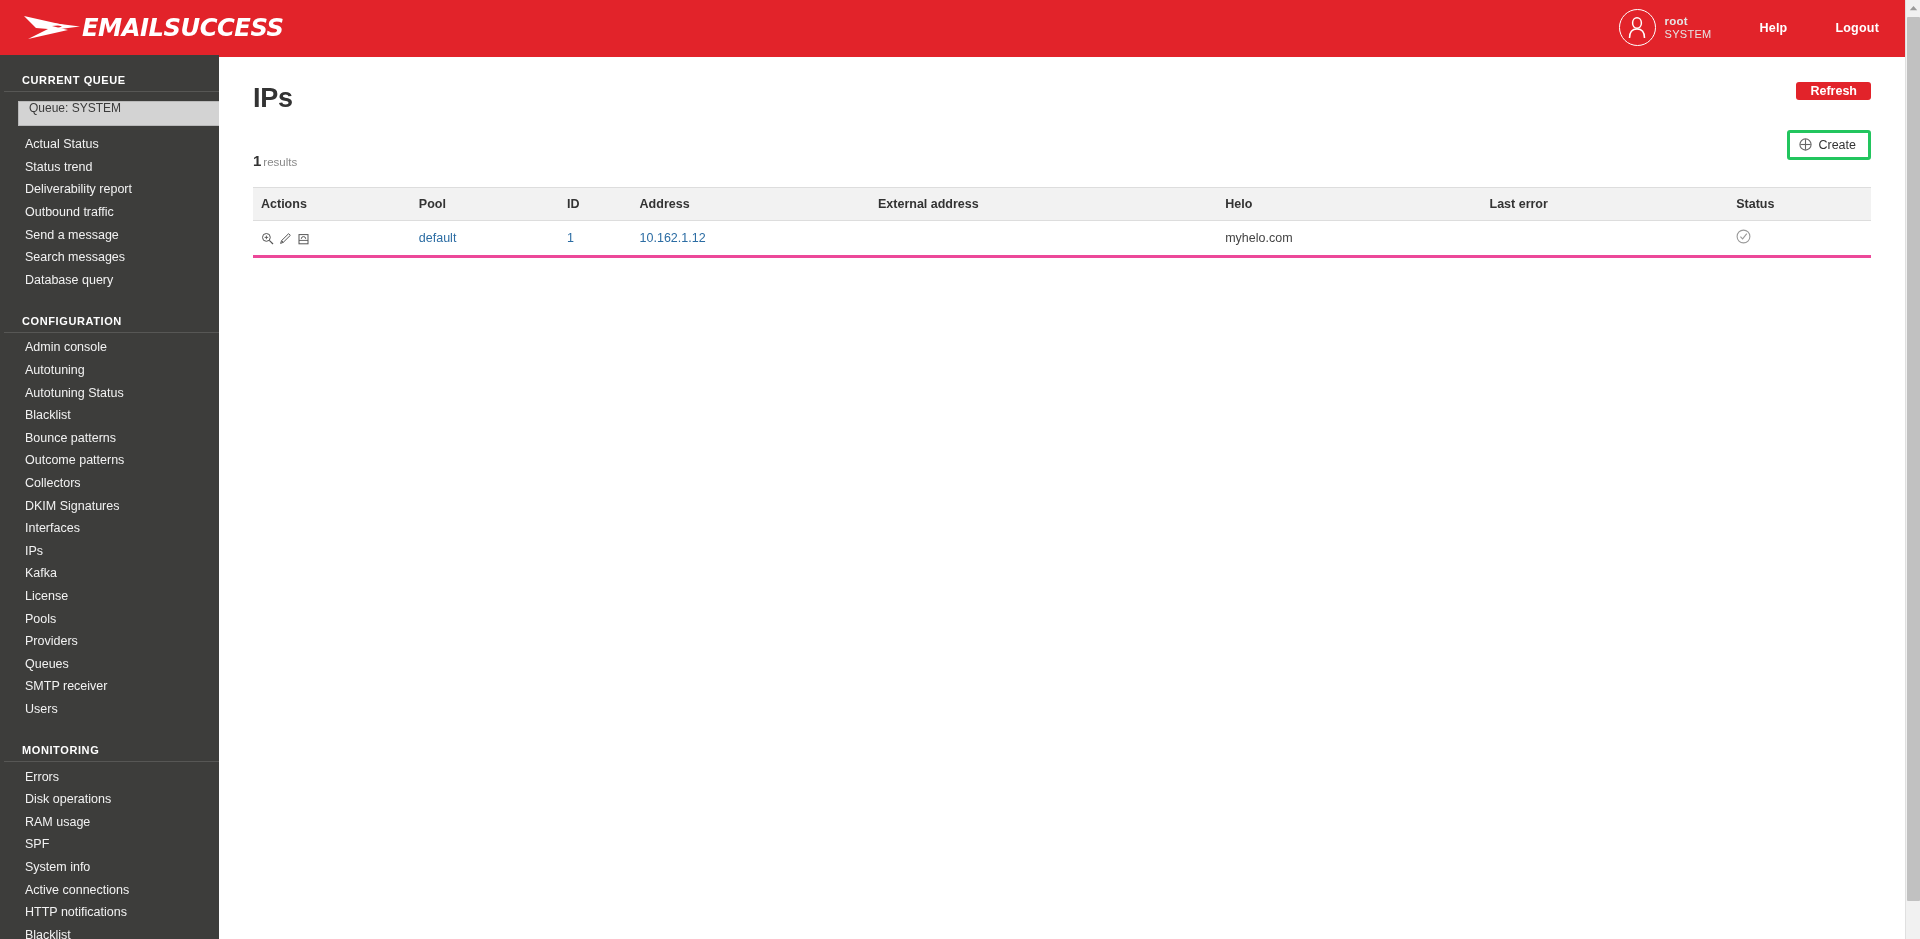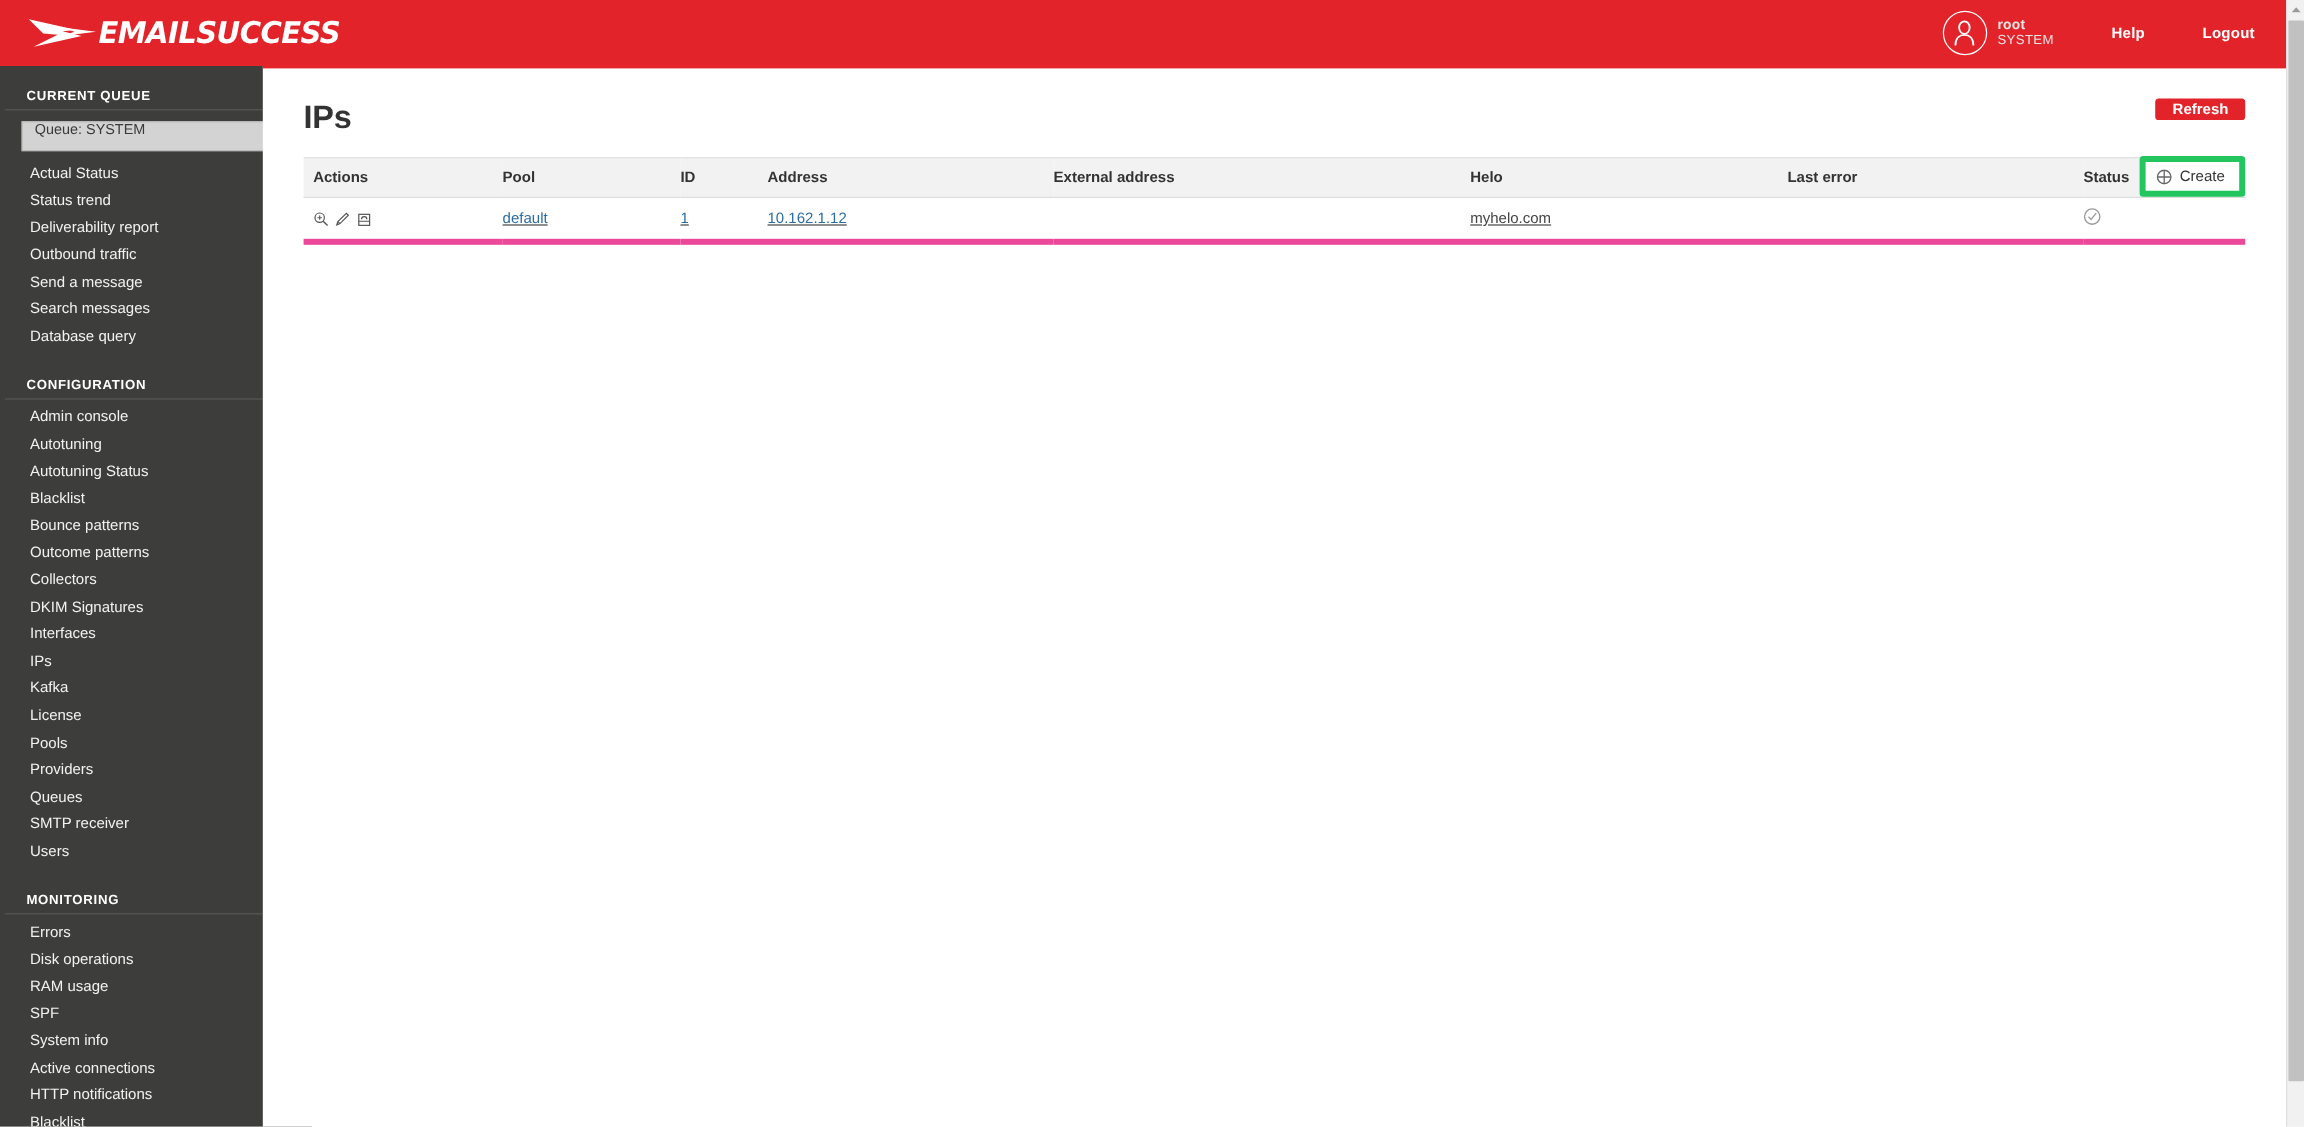--- a/index.html
+++ b/index.html
@@ -133,25 +133,25 @@
     border-radius: 3px;
     padding: 2px 14px;
     cursor: pointer;
     font-family: "Liberation Sans", sans-serif;
   }
   .btn-create {
     position: absolute; right: 34px; top: 73px;
     background: #ffffff;
     color: #333333;
     font-size: 12.5px;
-    border: 5px solid #22c55e;
+    border: 3px solid #22c55e;
     border-radius: 3px;
     padding: 5px 12px 5px 9px;
     cursor: pointer;
-    display: flex; align-items: flex-end; gap: 6px;
+    display: flex; align-items: flex-start; gap: 6px;
     font-family: "Liberation Sans", sans-serif;
   }
   .results-line {
     padding: 38px 34px 0 34px;
     color: #8a8a8a;
   }
   .results-line .rcount {
     font-size: 15px; font-weight: bold; color: #333333;
   }
   .results-line .rlabel { font-size: 11.5px; color: #888888; margin-left: 2px; }
@@ -168,26 +168,25 @@
     border-top: 1px solid #dddddd;
     border-bottom: 1px solid #dddddd;
     text-align: left;
     font-weight: bold;
     color: #333333;
     padding: 9px 0 9px 0;
     height: 32px;
   }
   table.grid thead th:first-child { padding-left: 8px; }
   table.grid tbody td {
-    border-bottom: 5px solid #ec4899;
+    border-bottom: 3px solid #ec4899;
     padding: 8px 0 8px 0;
     color: #444444;
     height: 31px;
     vertical-align: middle;
-    text-decoration: underline;
   }
   table.grid tbody td:first-child { padding-left: 8px; }
   table.grid a.cell-link { color: #2b6ca3; text-decoration: none; }
   .act-icons { display: flex; align-items: center; gap: 5px; }
   .act-icons .ic { cursor: pointer; line-height: 0; }
   .col-actions { width: 160px; }
   .col-pool { width: 143px; }
   .col-id { width: 70px; margin-left: 33px; }
   .col-address { width: 230px; }
   .col-ext { width: 335px; }
@@ -305,20 +304,23 @@
     <button class="btn-create">
       <svg width="13" height="13" viewBox="0 0 13 13">
         <circle cx="6.5" cy="6.5" r="5.6" fill="none" stroke="#666666" stroke-width="1.1"></circle>
         <line x1="6.5" y1="1.3" x2="6.5" y2="11.7" stroke="#666666" stroke-width="1.1"></line>
         <line x1="1.3" y1="6.5" x2="11.7" y2="6.5" stroke="#666666" stroke-width="1.1"></line>
       </svg>
       <span>Create</span>
     </button>
   </div>
 
+  <div class="results-line">
+    <span class="rcount">1</span><span class="rlabel">results</span>
+  </div>
 
   <div class="table-wrap">
     <table class="grid">
       <thead>
         <tr>
           <th class="col-actions">Actions</th>
           <th class="col-pool">Pool</th>
           <th class="col-id">ID</th>
           <th class="col-address">Address</th>
           <th class="col-ext">External address</th>

